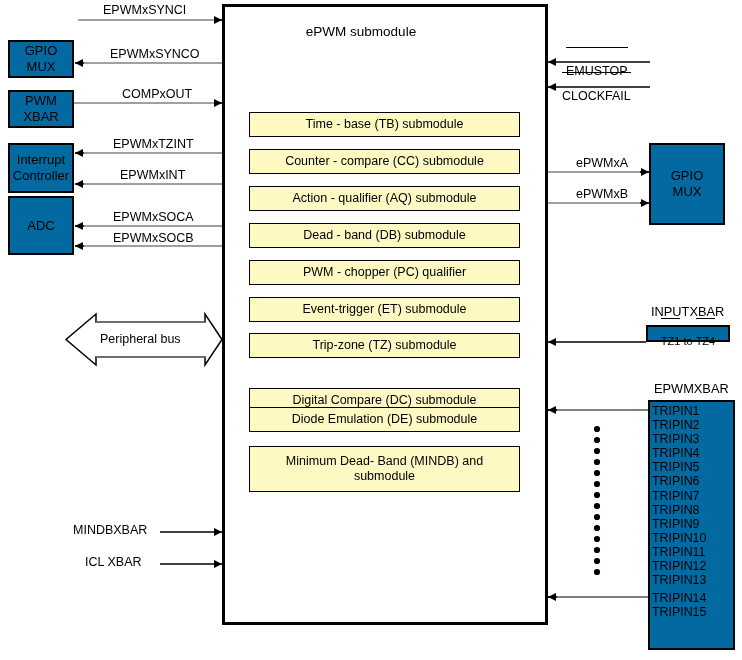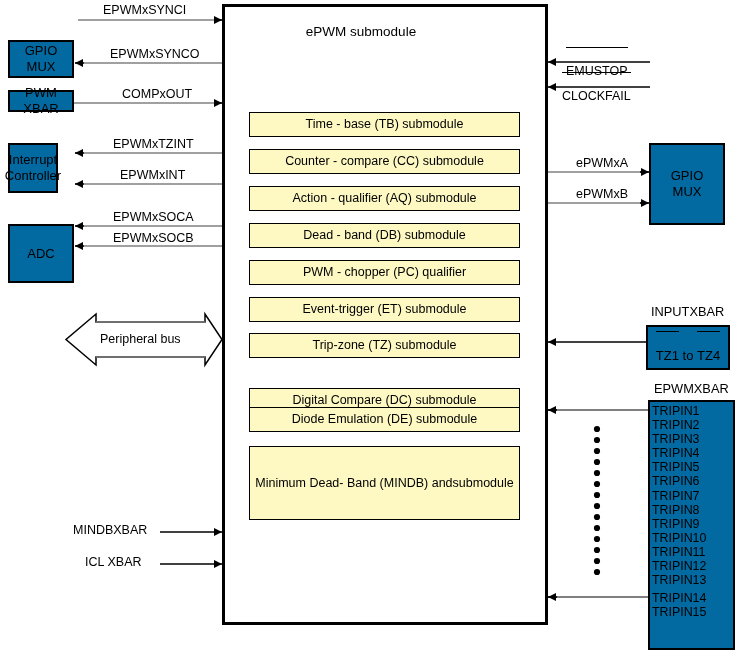--- a/index.html
+++ b/index.html
@@ -45,21 +45,21 @@
   }
   .sub {
     position:absolute;
     left:249px; width:271px; height:25px;
     border:1.6px solid #000;
     background:#fef9c3;
     display:flex; align-items:center; justify-content:center;
     font-size:12.5px; line-height:1.18; text-align:left;
     z-index:5;
   }
-  .sub.tall { height:74px; flex-direction:row; }
+  .sub.tall { height:46px; flex-direction:column; }
 
   .lbl {
     position:absolute;
     font-size:12.5px;
     white-space:nowrap;
     z-index:6;
     line-height:1.1;
   }
   .ovl { border-top:1.3px solid #000; display:inline-block; padding-top:17px; line-height:1.05; }
 
@@ -215,39 +215,39 @@
 <div class="sub" style="top:407px">Diode Emulation (DE)  submodule</div>
 <div class="sub tall" style="top:446px">
   <span class="ln">Minimum Dead- Band (MINDB) and</span>
   <span class="ln">submodule</span>
 </div>
 
 <div class="node" style="left:8px; top:40px; width:66px; height:38px;">
   <span class="ln">GPIO</span>
   <span class="ln">MUX</span>
 </div>
-<div class="node" style="left:8px; top:90px; width:66px; height:22px;">
+<div class="node" style="left:8px; top:90px; width:66px; height:38px;">
   <span class="ln">PWM</span>
   <span class="ln">XBAR</span>
 </div>
-<div class="node" style="left:8px; top:143px; width:50px; height:50px;">
+<div class="node" style="left:8px; top:143px; width:66px; height:50px;">
   <span class="ln">Interrupt</span>
   <span class="ln">Controller</span>
 </div>
-<div class="node" style="left:8px; top:224px; width:66px; height:59px;">
+<div class="node" style="left:8px; top:196px; width:66px; height:59px;">
   <span class="ln">ADC</span>
 </div>
 
 <div class="node" style="left:649px; top:143px; width:76px; height:82px;">
   <span class="ln">GPIO</span>
   <span class="ln">MUX</span>
 </div>
 
 <div class="lbl" style="left:651px; top:305px; font-size:12.8px;">INPUTXBAR</div>
-<div class="node" style="left:646px; top:325px; width:84px; height:45px; font-size:13px;">
+<div class="node" style="left:646px; top:325px; width:84px; height:17px; font-size:11px;">
   <span class="ln"><span class="ovl">TZ1</span><span> to </span><span class="ovl">TZ4</span></span>
 </div>
 
 <div class="lbl" style="left:654px; top:382px; font-size:12.8px;">EPWMXBAR</div>
 <div class="node" style="left:648px; top:400px; width:87px; height:250px; justify-content:flex-start; align-items:flex-start;"></div>
 <div class="xbarlist">
   <div>TRIPIN1</div>
   <div>TRIPIN2</div>
   <div>TRIPIN3</div>
   <div>TRIPIN4</div>

